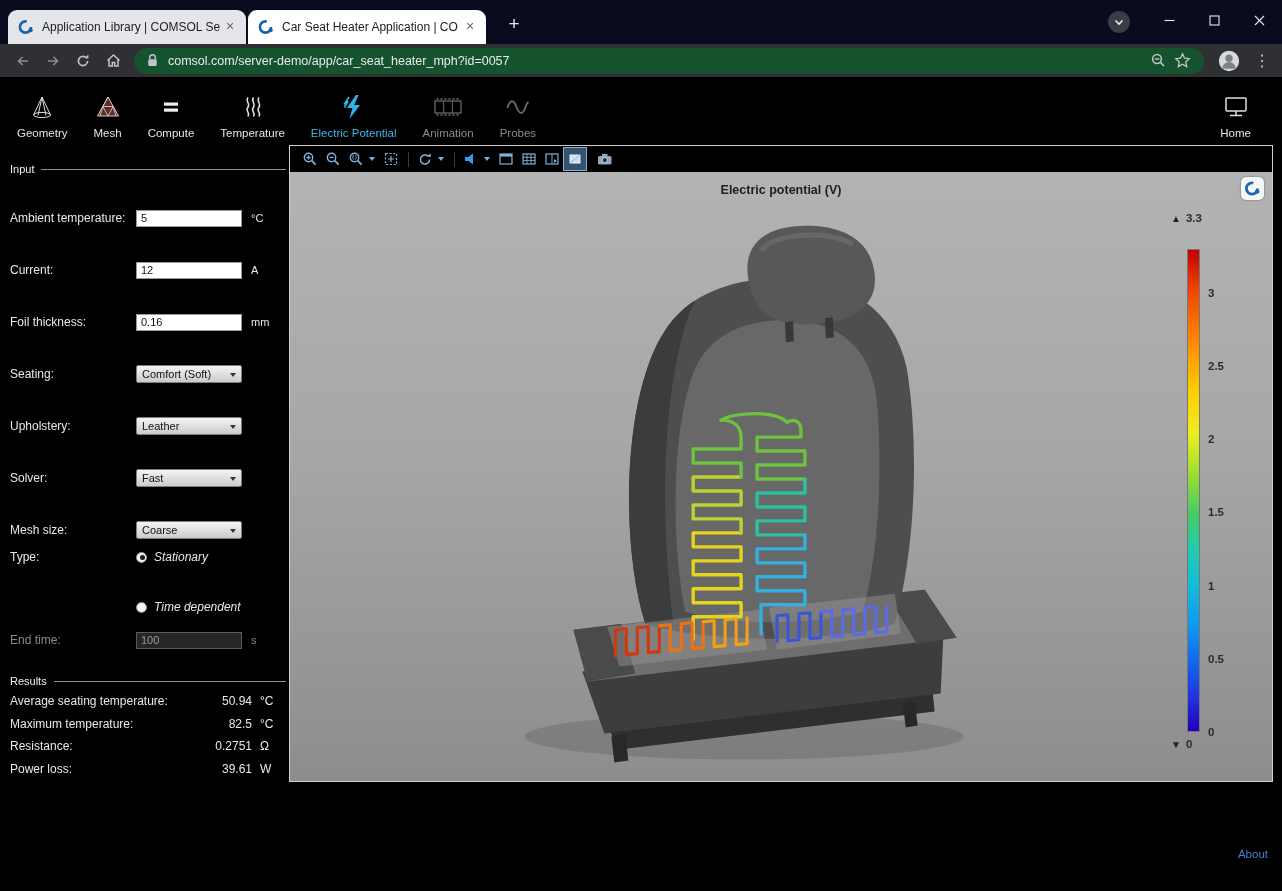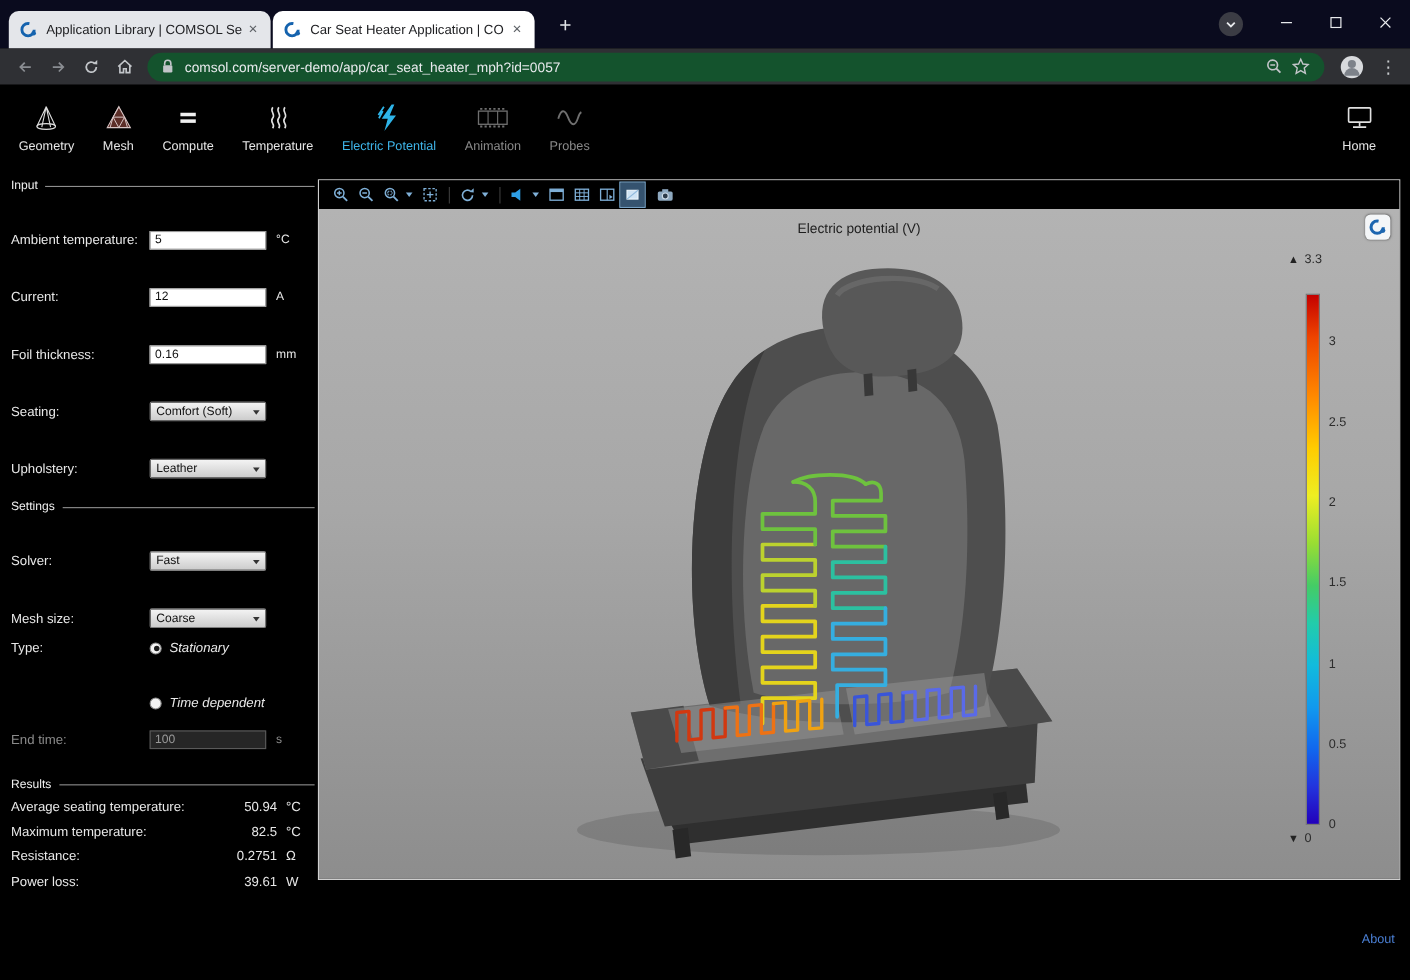--- a/index.html
+++ b/index.html
@@ -53,21 +53,21 @@
   .radiorow { display:flex; align-items:center; height:22px;font-style:italic; }
   .radio { width:11px; height:11px; border-radius:50%; background:#f4f4f4; border:1px solid #8e8e8e; margin-right:7px; position:relative; flex:none; cursor:pointer; }
   .radio.sel::after { content:""; position:absolute; left:2.5px; top:2.5px; width:5px; height:5px; border-radius:50%; background:#1a1a1a; }
   .rrow { display:flex; align-items:flex-start; height:22.5px; }
   .rrlabel { flex:1; }
   .rrval { width:64px; text-align:right; }
   .rrunit { width:26px; margin-left:8px; }
   .mt10 { margin-top:10px; } .mt14 { margin-top:14px; }
 
   
-  .graphics { position:absolute; left:289px; top:163px; width:984px; height:637px; border:1px solid #cfcfcf; background:#000; }
+  .graphics { position:absolute; left:289px; top:145px; width:984px; height:637px; border:1px solid #cfcfcf; background:#000;font-weight:bold; }
   .gtoolbar { height:26px; display:flex; align-items:center; padding-left:9px; background:#000; }
   .gtool { width:22px; height:22px; display:flex; align-items:center; justify-content:center; margin-right:1px; cursor:pointer; }
   .gtool.active { background:#35536f; outline:1px solid #7fb0d8; }
   .gsep { width:1px; height:15px; background:#3c3c3c; margin:0 5px; }
   .gdarr { width:0; height:0; border-left:3.5px solid transparent; border-right:3.5px solid transparent; border-top:4.5px solid #7fb0d8; margin:0 5px 0 1px; cursor:pointer; }
   .canvas { position:relative; width:982px; height:609px; background:linear-gradient(180deg,#b3b3b3 0%,#a7a7a7 45%,#8d8d8d 100%); overflow:hidden; }
   .ptitle { position:absolute; top:11px; left:0; width:100%; text-align:center; color:#1e1e1e; font-size:12.5px; }
   .seat-svg { position:absolute; left:0; top:0; }
 
   .legend { position:absolute; left:897px; top:40px; width:80px; color:#2c2c2c; font-size:11.5px; }
@@ -288,24 +288,20 @@
       </span>
   </div>
   <div class="frow">
     <span class="flabel">Upholstery:</span>
     <span class="fdrop">
         <span>Leather</span>
         <span class="darrow"></span>
       </span>
   </div>
 
-  <div class="sec mt14">
-    <span class="sectitle">Settings</span>
-      <span class="secline"></span>
-  </div>
 
   <div class="frow">
     <span class="flabel">Solver:</span>
     <span class="fdrop">
         <span>Fast</span>
         <span class="darrow"></span>
       </span>
   </div>
   <div class="frow">
     <span class="flabel">Mesh size:</span>

